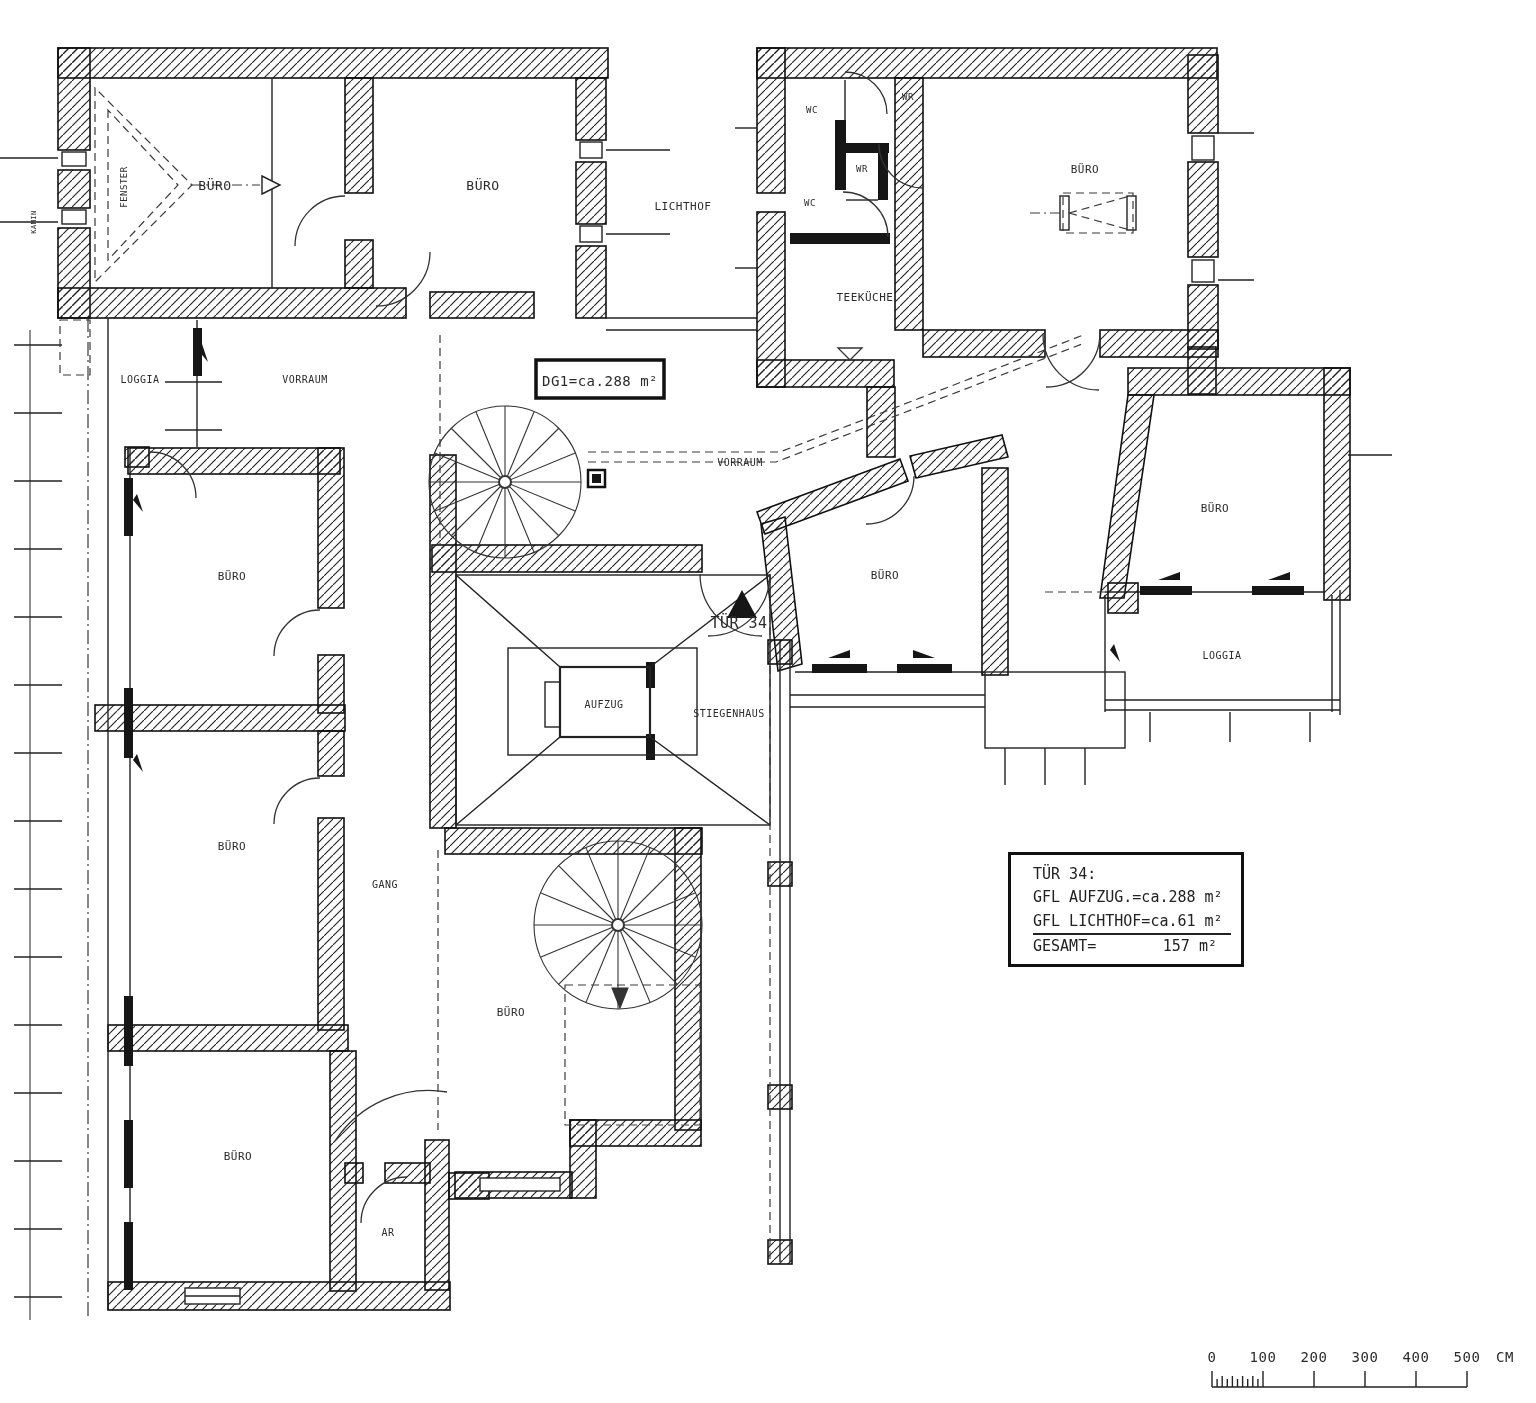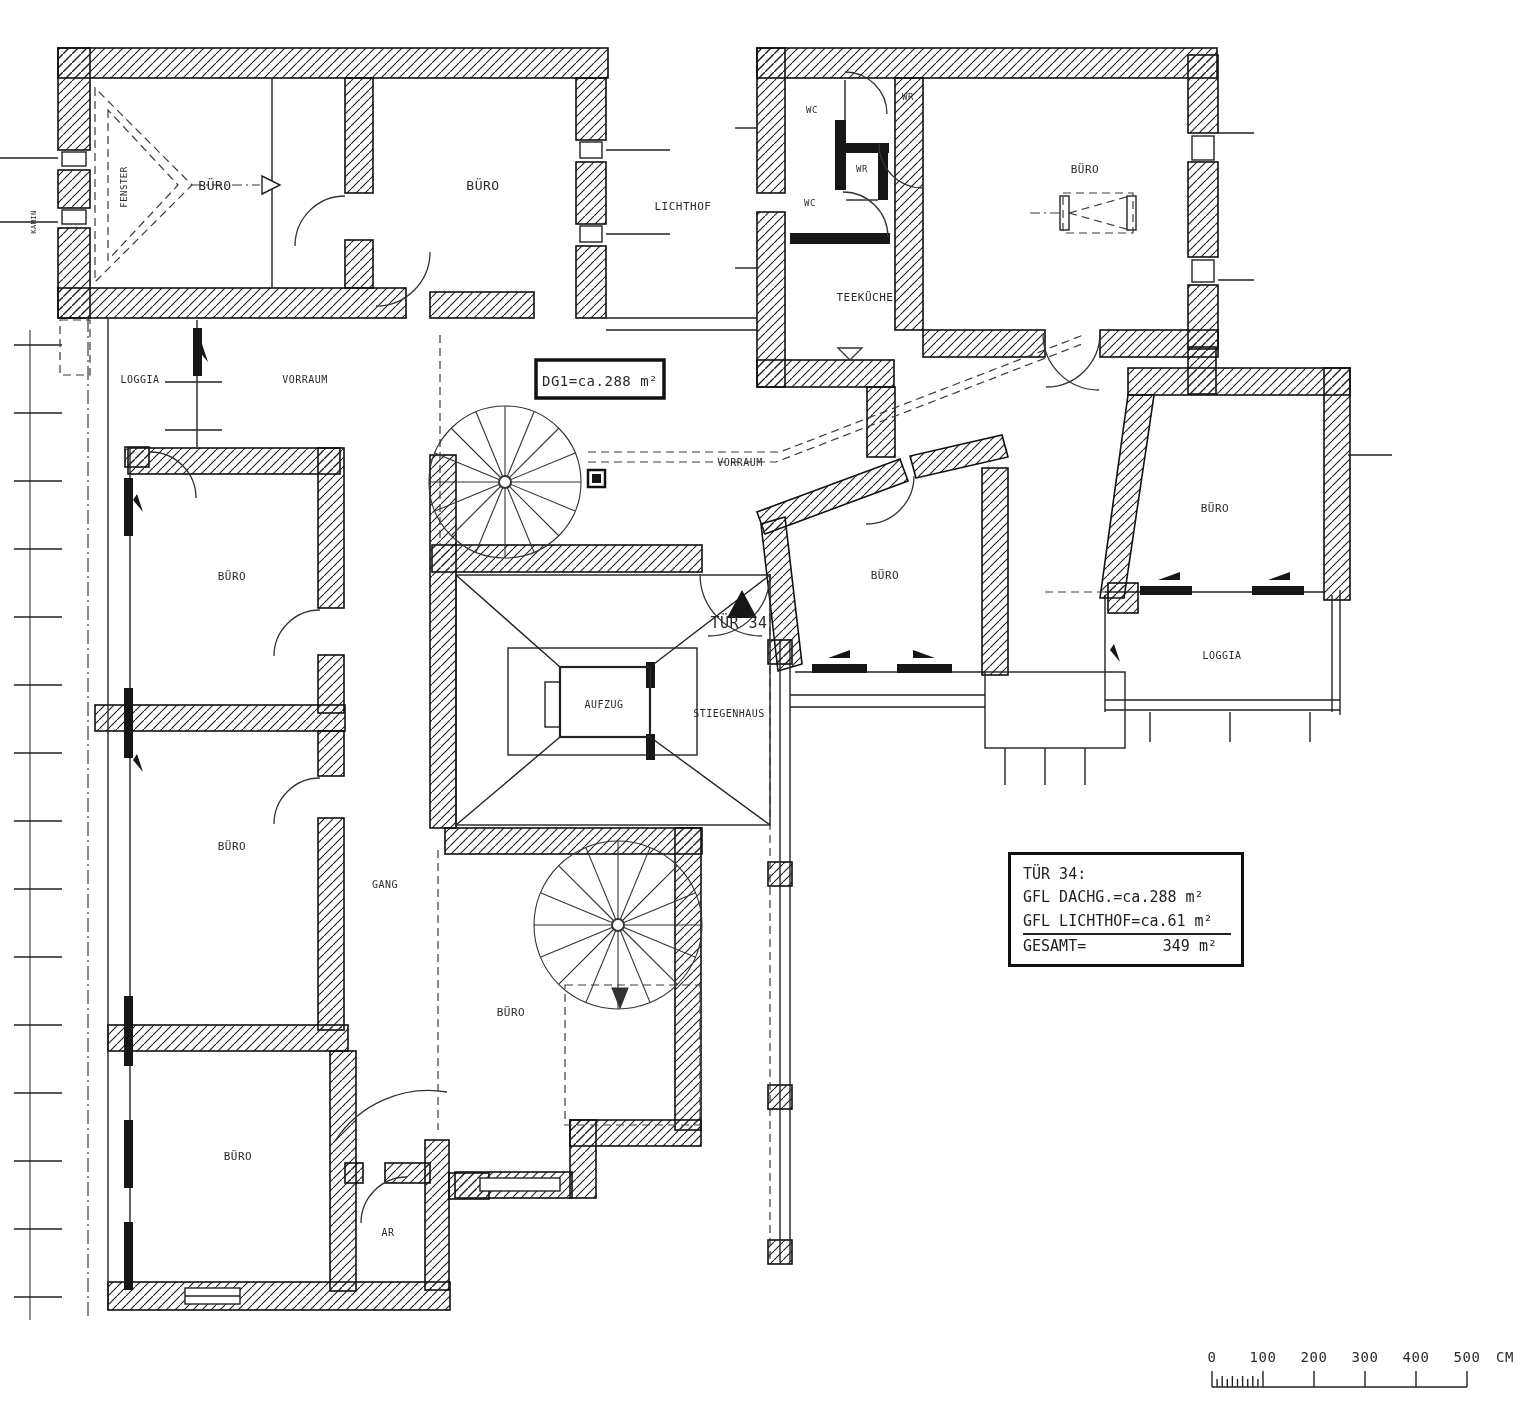--- a/index.html
+++ b/index.html
@@ -2,21 +2,21 @@
 <html><head>
 <meta charset="utf-8">
 <style>
   html,body{margin:0;padding:0;background:#ffffff;}
   body{width:1536px;height:1403px;position:relative;font-family:"DejaVu Sans Mono",monospace;}
   #plan{position:absolute;left:0;top:0;}
   #plan text{font-family:"DejaVu Sans Mono",monospace;fill:#2b2b2b;letter-spacing:.5px;}
   .areabox{
     position:absolute;left:1008px;top:852px;width:236px;
     border:3px solid #111;background:#fff;box-sizing:border-box;
-    padding:8px 10px 6px 12px;color:#222;font-size:15px;line-height:1.55;
+    padding:8px 10px 6px 22px;color:#222;font-size:15px;line-height:1.55;
   }
   .areabox .u{border-bottom:2px solid #222;display:block;}
   .areabox .total{display:flex;align-items:center;}
   .areabox .total .val{margin-left:auto;padding-right:14px;}
 </style>
 </head>
 <body>
 
 <svg id="plan" width="1536" height="1403" viewBox="0 0 1536 1403" xmlns="http://www.w3.org/2000/svg">
   <defs>
@@ -338,19 +338,19 @@
       <line x1="1242.6" y1="1387" x2="1242.6" y2="1376"></line>
       <line x1="1247.7" y1="1387" x2="1247.7" y2="1379"></line>
       <line x1="1252.8" y1="1387" x2="1252.8" y2="1376"></line>
       <line x1="1257.9" y1="1387" x2="1257.9" y2="1379"></line>
       <text x="1505" y="1362" font-size="14" text-anchor="middle" stroke="none">CM</text>
     </g>
 </svg>
 
 <div class="areabox">
   <div>TÜR 34:</div>
-  <div>GFL DACHG.=ca.288 m²</div>
+  <div>GFL AUFZUG.=ca.288 m²</div>
   <div class="u">GFL LICHTHOF=ca.61 m²</div>
   <div class="total">
     <span>GESAMT=</span>
-    <span class="val">349 m²</span>
+    <span class="val">157 m²</span>
   </div>
 </div>
 
 </body></html>

